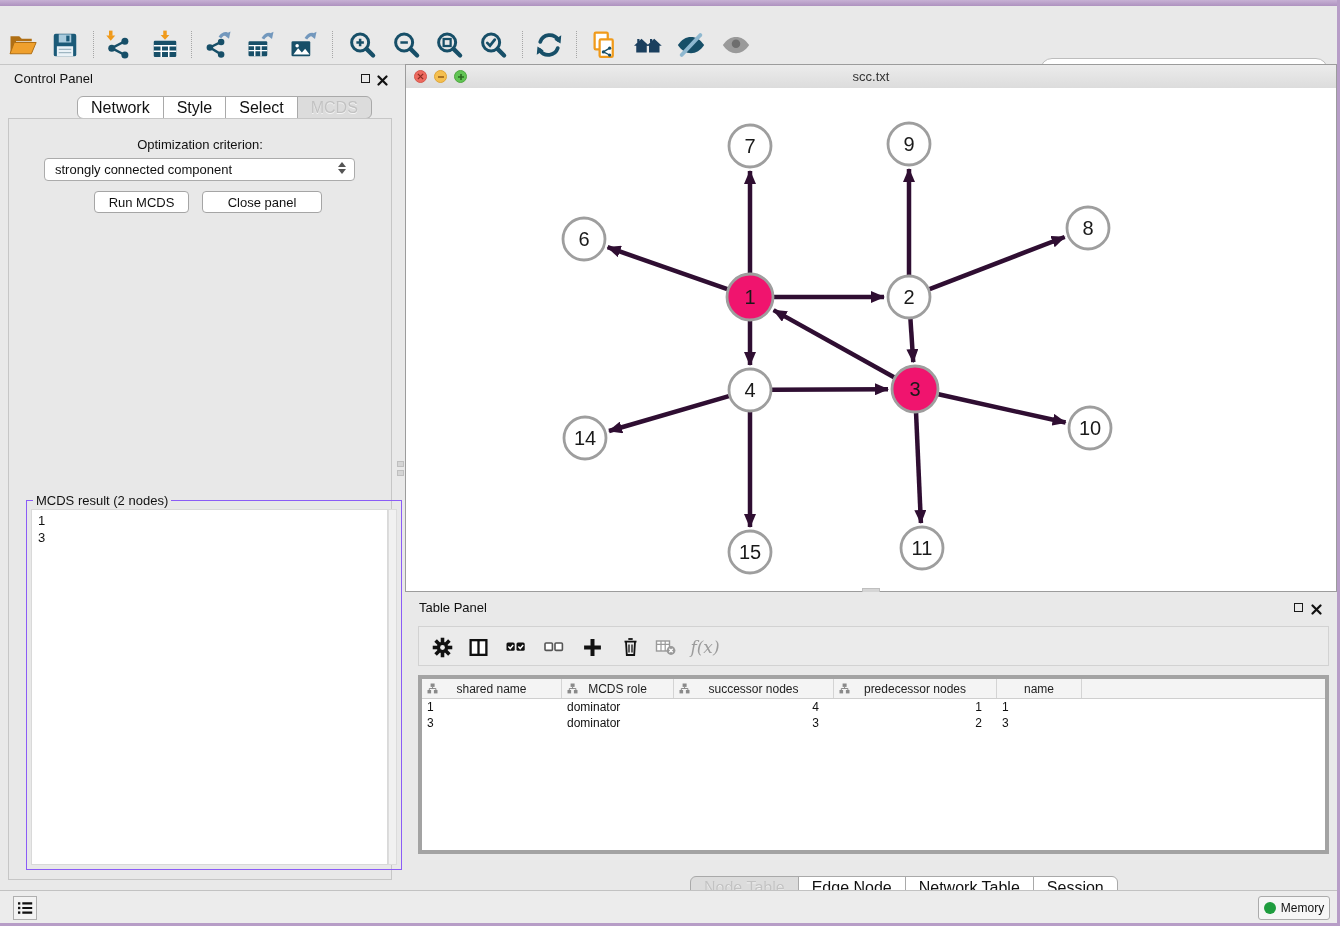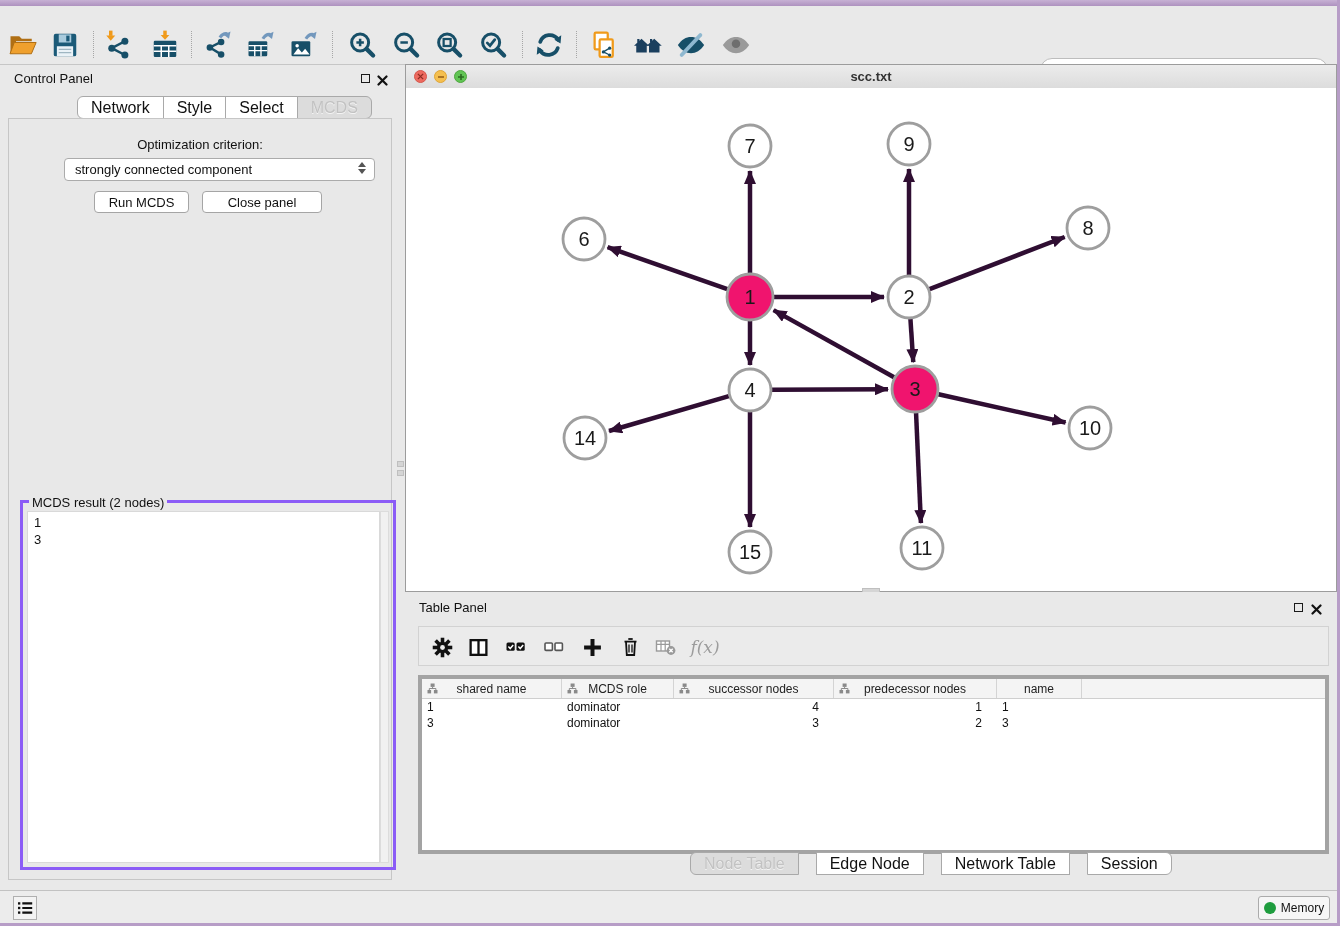--- a/index.html
+++ b/index.html
@@ -29,37 +29,37 @@
   .cp-float{position:absolute;left:361px;top:74px;}
   .cp-close{position:absolute;left:377px;top:72px;}
   .tabstrip{position:absolute;display:flex;}
   .tab{height:21px;line-height:21px;padding:0 13px;font-size:16px;background:#fff;border:1px solid #A9A9A9;margin-left:-1px;color:#111;white-space:nowrap;}
   .tab.first{border-radius:6px 0 0 6px;margin-left:0;}
   .tab.last{border-radius:0 6px 6px 0;}
   .tab.active{background:#DCDCDC;color:#C2C2C2;text-shadow:0 1px 0 #f4f4f4;}
   .cp-tabs{left:77px;top:96px;}
   .cp-content{position:absolute;left:8px;top:118px;width:384px;height:762px;background:#E8E8E8;border:1px solid #C6C6C6;box-sizing:border-box;}
   .opt-label{position:absolute;left:0;width:400px;top:137px;text-align:center;font-size:13px;color:#111;}
-  .dropdown{position:absolute;left:44px;top:158px;width:311px;height:23px;background:#fff;border:1px solid #ABABAB;border-radius:4px;box-sizing:border-box;display:flex;align-items:center;padding-left:10px;font-size:13px;color:#111;margin-left:20px;}
+  .dropdown{position:absolute;left:44px;top:158px;width:311px;height:23px;background:#fff;border:1px solid #ABABAB;border-radius:4px;box-sizing:border-box;display:flex;align-items:center;padding-left:10px;font-size:13px;color:#111;}
   .spinner{position:absolute;right:8px;top:3px;display:flex;flex-direction:column;gap:2px;}
   .spinner .up{width:0;height:0;border-left:4px solid transparent;border-right:4px solid transparent;border-bottom:5px solid #555;}
   .spinner .down{width:0;height:0;border-left:4px solid transparent;border-right:4px solid transparent;border-top:5px solid #555;}
   .btn{position:absolute;height:22px;background:#fff;border:1px solid #A5A5A5;border-radius:4px;box-sizing:border-box;font-size:13px;color:#111;display:flex;align-items:center;justify-content:center;}
   .run-btn{left:94px;top:191px;width:95px;}
   .closep-btn{left:202px;top:191px;width:120px;}
-  .fieldset{position:absolute;left:20px;top:500px;width:376px;height:370px;border:3px solid #8b5cf6;box-sizing:border-box;}
+  .fieldset{position:absolute;left:26px;top:500px;width:376px;height:370px;border:1px solid #8b5cf6;box-sizing:border-box;}
   .fieldset .legend{position:absolute;left:6px;top:-8px;background:#E8E8E8;padding:0 3px;font-size:13px;color:#111;}
   .result-area{position:absolute;left:4px;top:8px;right:13px;bottom:4px;background:#fff;border:1px solid #D9D9D9;font-size:13px;color:#111;padding:2px 0 0 6px;line-height:17px;}
   .result-scroll{position:absolute;top:8px;right:4px;bottom:4px;width:9px;background:#F1F1F1;border:1px solid #DCDCDC;box-sizing:border-box;}
 
   
   .net-window{position:absolute;left:405px;top:64px;width:932px;height:528px;border:1px solid #9C9C9C;box-sizing:border-box;background:#fff;}
   .net-titlebar{position:absolute;left:0;top:0;right:0;height:23px;background:linear-gradient(#ECECEC,#DCDCDC);border-bottom:1px solid #ABABAB;}
   .traffic{position:absolute;top:5px;width:13px;height:13px;border-radius:50%;box-sizing:border-box;display:flex;align-items:center;justify-content:center;}
-  .net-title{position:absolute;left:0;right:0;top:4px;text-align:center;font-size:13px;color:#333;font-weight:bold;}
+  .net-title{position:absolute;left:0;right:0;top:4px;text-align:center;font-size:13px;color:#333;}
   .net-canvas{position:absolute;left:0;top:23px;width:930px;height:503px;background:#fff;}
 
   
   .vsplit-handle{position:absolute;left:397px;top:455px;width:7px;height:26px;display:flex;flex-direction:column;justify-content:center;gap:3px;}
   .vsplit-handle i{display:block;height:4px;background:#D5D5D5;border:1px solid #BFBFBF;}
   .hsplit-handle{position:absolute;left:862px;top:588px;width:16px;height:4px;background:#D5D5D5;border:1px solid #BFBFBF;}
 
   
   .tp{position:absolute;left:405px;top:592px;width:932px;height:297px;background:#E9E9E9;}
   .tp-title{position:absolute;left:14px;top:8px;font-size:13px;color:#111;}
@@ -68,21 +68,21 @@
   .tp-toolbar{position:absolute;left:13px;top:34px;right:8px;height:40px;background:#EBEBEB;border:1px solid #D2D2D2;box-sizing:border-box;}
   .tpbtn{position:absolute;top:8px;width:26px;height:24px;display:flex;align-items:center;justify-content:center;}
   .fx{font-family:"DejaVu Serif",serif;font-style:italic;font-size:17px;color:#9C9C9C;}
   .table-wrap{position:absolute;left:13px;top:83px;right:8px;bottom:35px;background:#fff;border:4px solid #a3a3a3;box-sizing:border-box;overflow:hidden;}
   .thead{display:flex;height:19px;background:#F4F4F4;border-bottom:1px solid #CFCFCF;}
   .th{position:relative;box-sizing:border-box;border-right:1px solid #D4D4D4;display:flex;align-items:center;justify-content:center;font-size:12px;color:#222;}
   .th .cicon{position:absolute;left:5px;top:4px;}
   .trow{display:flex;height:16px;}
   .td{box-sizing:border-box;font-size:12px;color:#111;line-height:16px;padding:0 5px;white-space:nowrap;overflow:hidden;}
   .td.right{text-align:right;padding-right:15px;}
-  .tp-tabs{left:285px;top:260px;gap:18px;}
+  .tp-tabs{left:285px;top:284px;}
   .statusbar{position:absolute;left:0;top:890px;width:1340px;height:33px;background:#ECECEC;border-top:1px solid #C2C2C2;box-sizing:border-box;z-index:10;}
   .sb-left-btn{position:absolute;left:13px;top:5px;width:24px;height:24px;background:#F3F3F3;border:1px solid #AFAFAF;box-sizing:border-box;display:flex;align-items:center;justify-content:center;}
   .memory-btn{position:absolute;right:10px;top:5px;width:72px;height:24px;background:#F6F6F6;border:1px solid #ABABAB;border-radius:3px;box-sizing:border-box;display:flex;align-items:center;justify-content:center;gap:5px;font-size:12px;color:#111;}
   .memory-dot{width:12px;height:12px;border-radius:50%;background:#1F9D3F;}
 </style>
 </head>
 <body>
 
 <div class="app">
 

